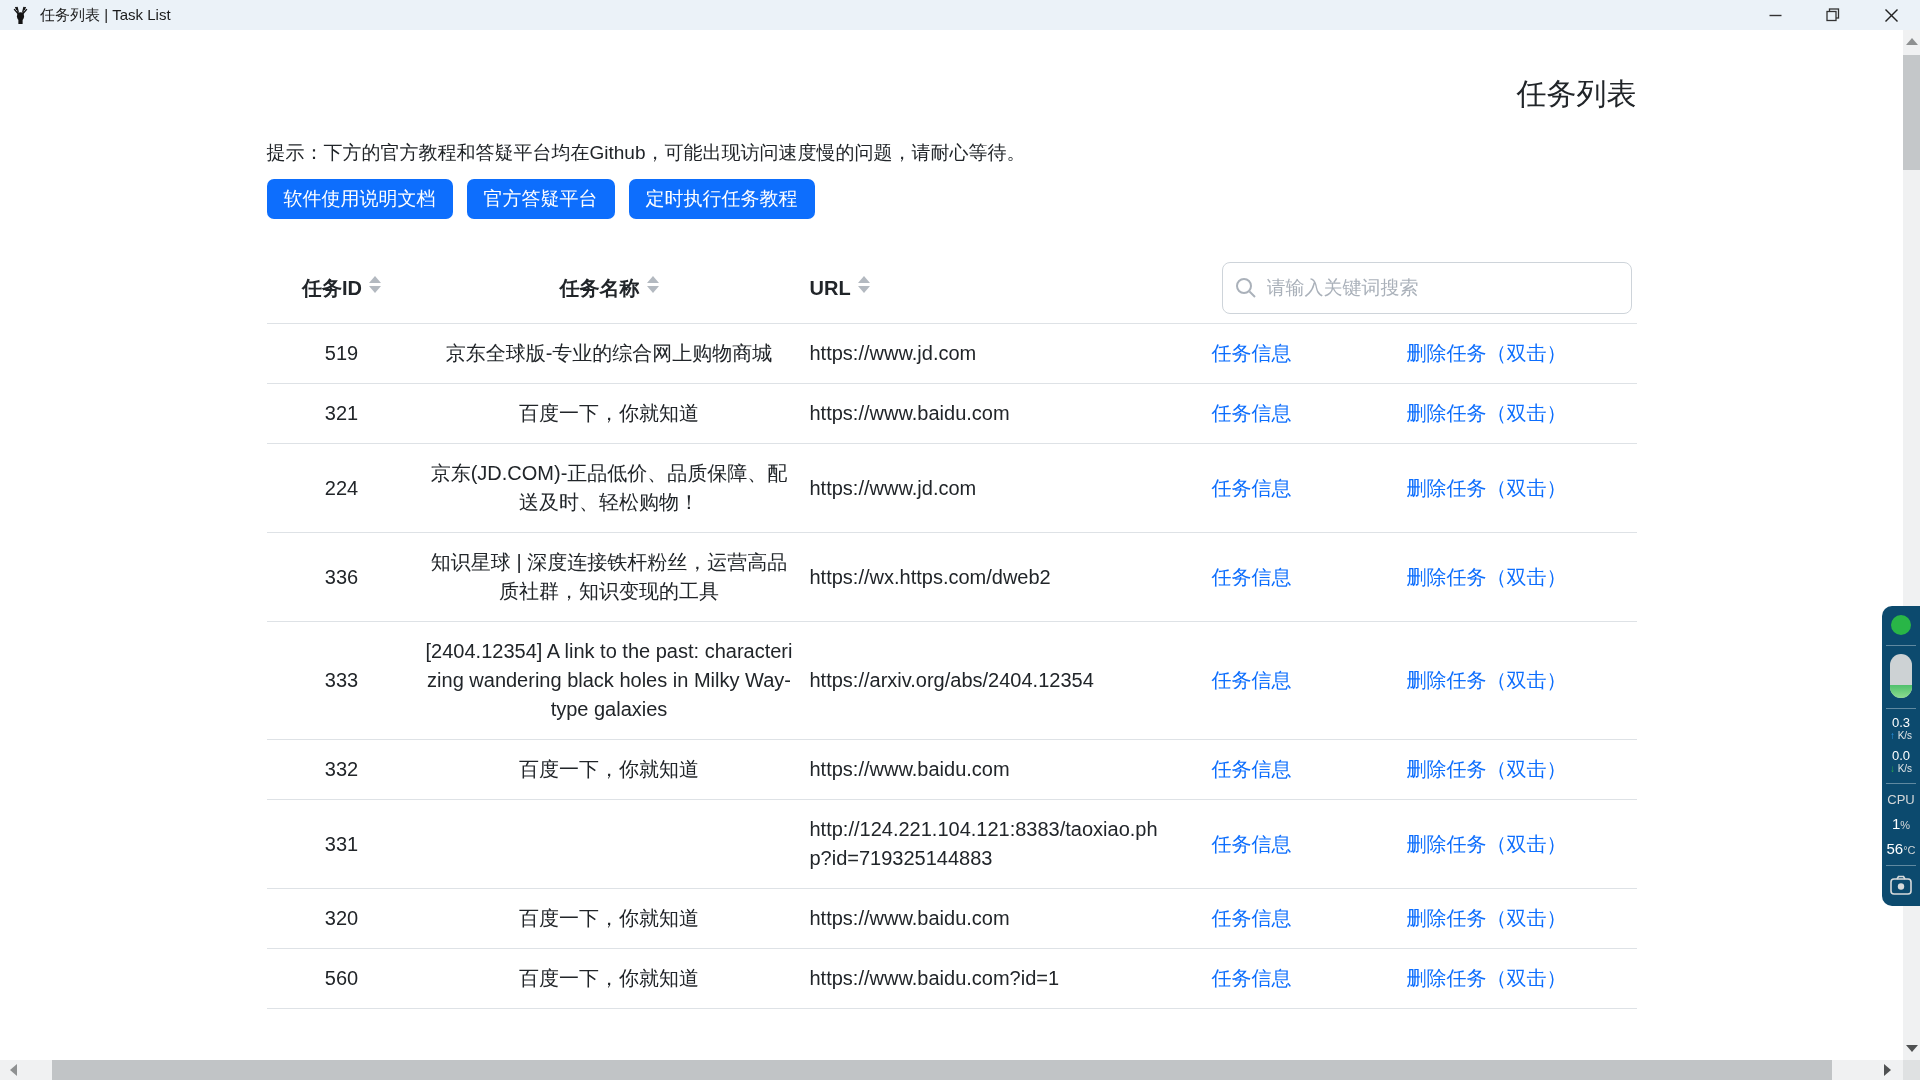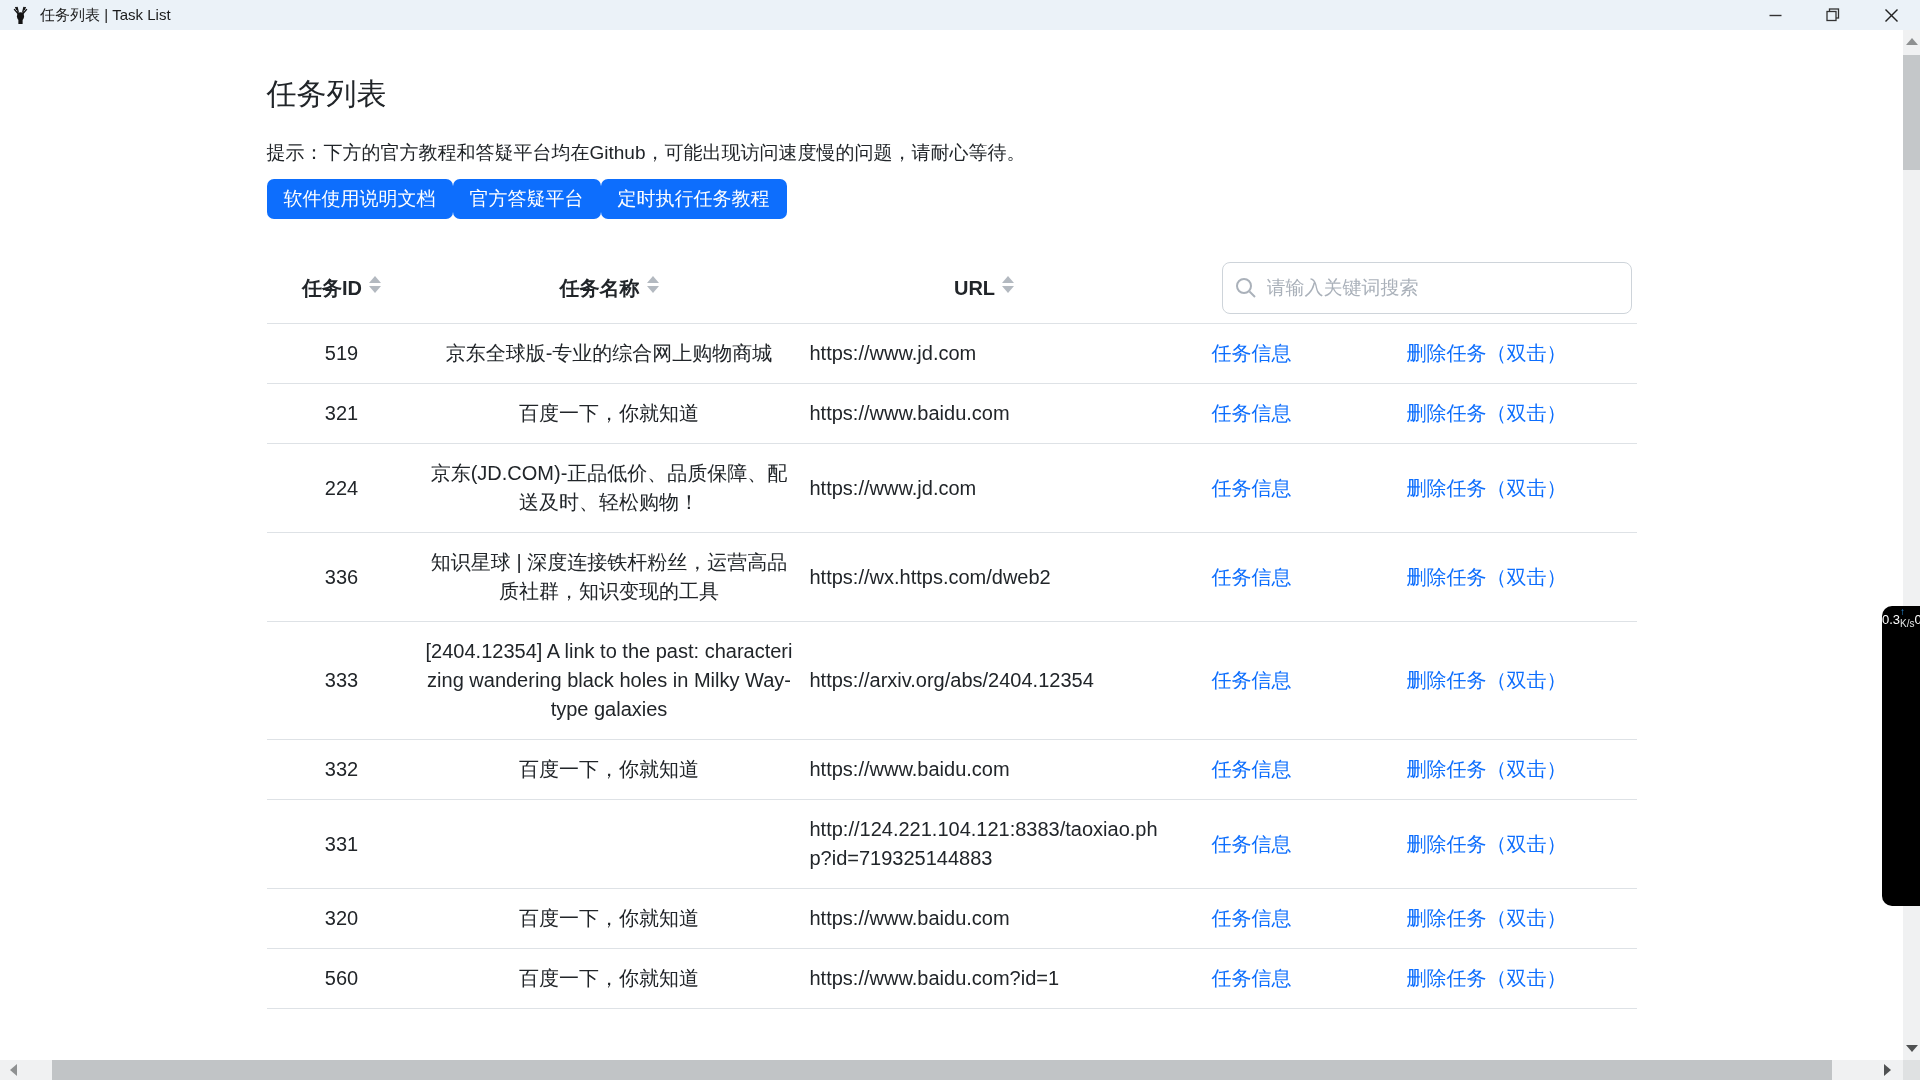--- a/index.html
+++ b/index.html
@@ -20,41 +20,41 @@
   .win-controls { margin-left: auto; display: flex; height: 30px; }
   .win-btn { width: 58px; height: 30px; display: flex; align-items: center; justify-content: center; cursor: pointer; }
 
   
   .content {
     position: absolute; top: 30px; left: 0; width: 1903px; height: 1030px;
     background: #ffffff; overflow: hidden;
   }
   .container { width: 1370px; margin: 0 auto; }
   .page-title {
-    margin-top: 44px; text-align: left;
+    margin-top: 44px; text-align: right;
     font-size: 30px; font-weight: 500; color: #212529;
   }
   .tip { margin-top: 25px; font-size: 19px; color: #212529; }
-  .btn-row { margin-top: 13px; display: flex; }
+  .btn-row { margin-top: 13px; display: flex; gap: 14px; }
   .btn {
     background: #0d6efd; color: #ffffff; border: none; border-radius: 7px;
     font-size: 19px; padding: 8px 17px; height: 40px; line-height: 24px;
     font-family: inherit; cursor: pointer; white-space: nowrap;
   }
 
   
   table.task-table { margin-top: 34px; width: 1370px; table-layout: fixed; border-collapse: collapse; }
   col.c-id { width: 150px; } col.c-name { width: 385px; } col.c-url { width: 365px; }
   col.c-info { width: 170px; } col.c-del { width: 300px; }
   th {
     font-size: 20px; font-weight: 700; color: #212529;
     padding: 9px 8px; height: 70px; border-bottom: 1px solid #dee2e6;
     text-align: center; vertical-align: middle; cursor: pointer;
   }
-  th.h-url { text-align: center; }
+  th.h-url { text-align: left; }
   th.h-search { cursor: default; }
   .sort-icon { display: inline-block; vertical-align: 2px; margin-left: 7px; }
   .sort-icon i { display: block; width: 0; height: 0; border-left: 6px solid transparent; border-right: 6px solid transparent; }
   .sort-icon .up { border-bottom: 7px solid #b3b9c0; margin-bottom: 3px; }
   .sort-icon .down { border-top: 7px solid #b3b9c0; }
   .search-wrap { position: relative; width: 351px; margin-left: 47px; }
   .search-input {
     width: 410px; height: 52px; border: 1px solid #ced4da; border-radius: 8px;
     font-size: 19px; font-weight: 400; padding: 0 14px 0 44px; color: #212529;
     font-family: inherit; outline: none; background: #fff;
@@ -81,22 +81,22 @@
   .hscroll .arrow-left { position: absolute; left: 10px; top: 4px; width: 0; height: 0;
     border-top: 6px solid transparent; border-bottom: 6px solid transparent; border-right: 7px solid #8e9091; }
   .hscroll .thumb { position: absolute; left: 52px; top: 0; width: 1780px; height: 20px; background: #c1c4c6; cursor: pointer; }
   .hscroll .arrow-right { position: absolute; right: 12px; top: 4px; width: 0; height: 0;
     border-top: 6px solid transparent; border-bottom: 6px solid transparent; border-left: 7px solid #4f5152; }
   .scroll-corner { position: absolute; right: 0; bottom: 0; width: 17px; height: 20px; background: #dfe1e2; z-index: 5; }
 
   
   .monitor {
     position: absolute; top: 606px; right: 0; width: 38px; height: 300px;
-    background: #000000; border-radius: 10px 0 0 10px; z-index: 40;
-    display: flex; flex-direction: row; align-items: flex-start; color: #fff;
+    background: #0c4a6e; border-radius: 10px 0 0 10px; z-index: 40;
+    display: flex; flex-direction: column; align-items: center; color: #fff;
   }
   .monitor .divider { width: 30px; height: 1px; background: rgba(255,255,255,0.35); }
   .status-dot { width: 20px; height: 20px; border-radius: 50%; background: #29b647; margin: 9px 0 10px; }
   .gauge { width: 22px; height: 44px; border-radius: 11px; background: #cdd2d4; position: relative; overflow: hidden; margin: 8px 0 10px; }
   .gauge-fill { position: absolute; bottom: 0; left: 0; width: 100%; height: 13px;
     background: linear-gradient(to bottom, #4fc06c, #8edc90); }
   .speed-num { font-size: 13px; line-height: 15px; color: #ffffff; margin-top: 6px; }
   .speed-unit { font-size: 10px; line-height: 12px; color: #e1e4e5; }
   .speed-unit .arr-up { color: #2e9df2; font-weight: 700; }
   .speed-unit .arr-down { color: #2fae4e; font-weight: 700; }

